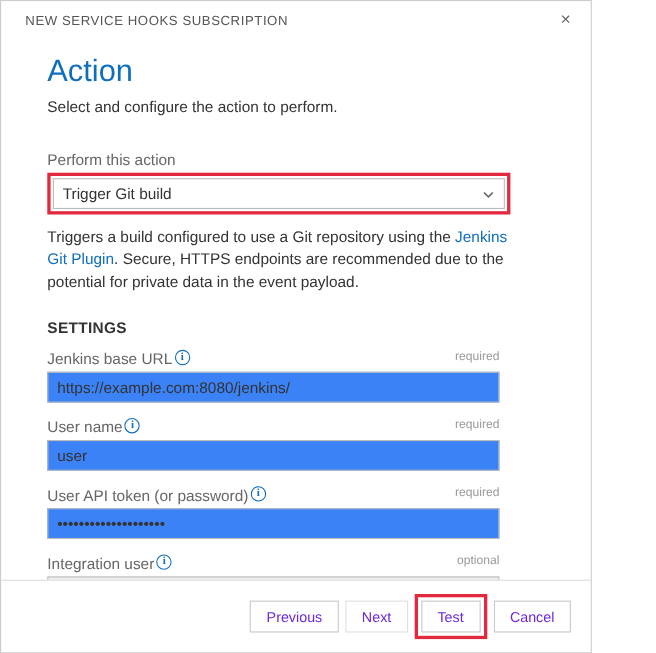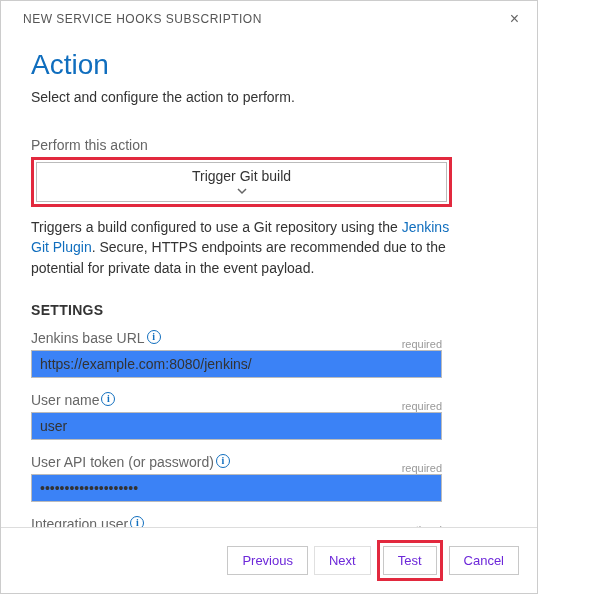--- a/index.html
+++ b/index.html
@@ -40,21 +40,21 @@
       font-size: 16px;
       color: #666;
       background: none;
       border: none;
       cursor: pointer;
       line-height: 1;
       padding: 2px 4px;
     }
     .dialog-body {
       flex: 1;
-      padding: 14px 30px 10px 30px;
+      padding: 14px 30px 10px 42px;
       overflow: hidden;
     }
     .page-heading {
       font-size: 28px;
       font-weight: 300;
       color: #106ebe;
       margin-bottom: 8px;
     }
     .page-subtext {
       font-size: 14px;
@@ -64,21 +64,21 @@
     .field-label {
       font-size: 14px;
       color: #666;
       margin-bottom: 4px;
       display: flex;
       align-items: center;
     }
     .label-row {
       display: flex;
       justify-content: space-between;
-      align-items: flex-end;
+      align-items: flex-start;
       width: 411px;
     }
     .req-tag {
       font-size: 11px;
       color: #999;
     }
     .action-select-wrap {
       border: 3px solid #e2293e;
       padding: 2px;
       width: 421px;
@@ -88,21 +88,20 @@
       width: 411px;
       border: 1px solid #bbb;
       padding: 5px 8px;
       font-size: 14px;
       color: #333;
       background: #fff;
       display: flex;
       justify-content: space-between;
       align-items: center;
       cursor: pointer;
-      flex-direction: column;
     }
     .chevron {
       width: 12px;
       height: 12px;
       display: inline-block;
     }
     .chevron svg {
       width: 12px;
       height: 12px;
       stroke: #666;

